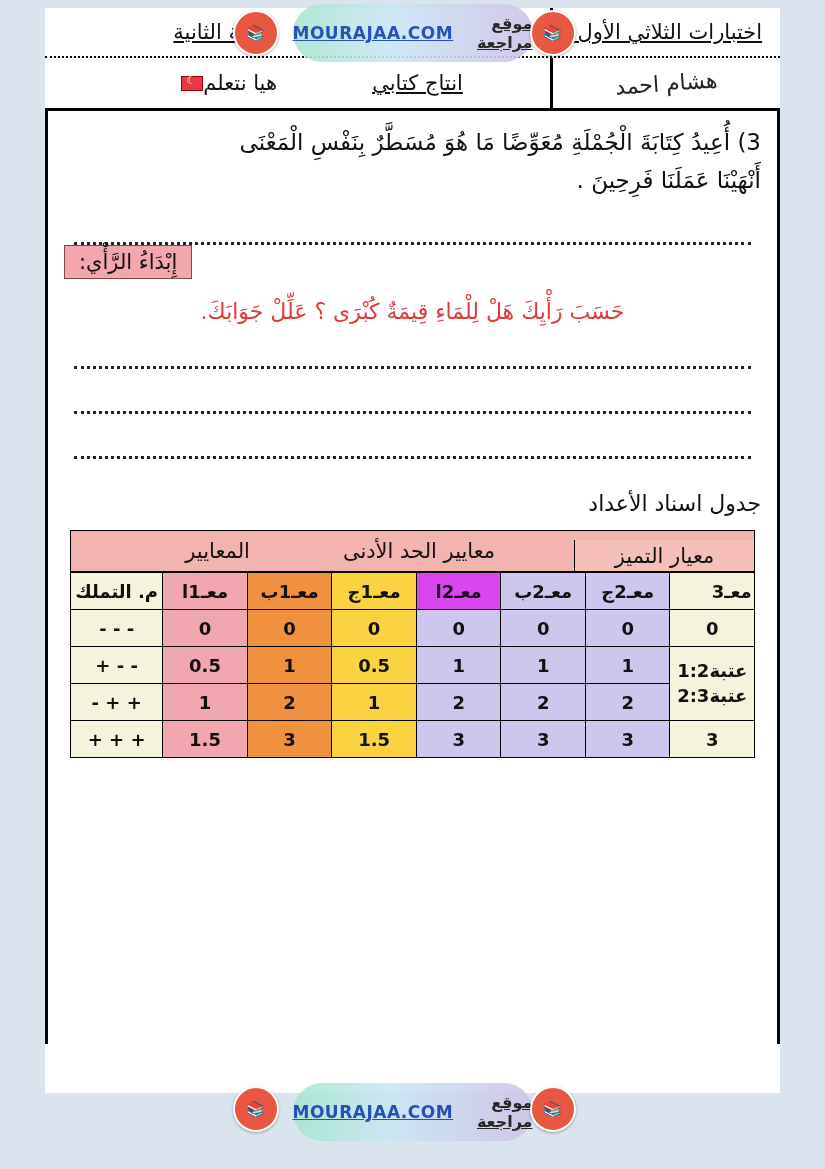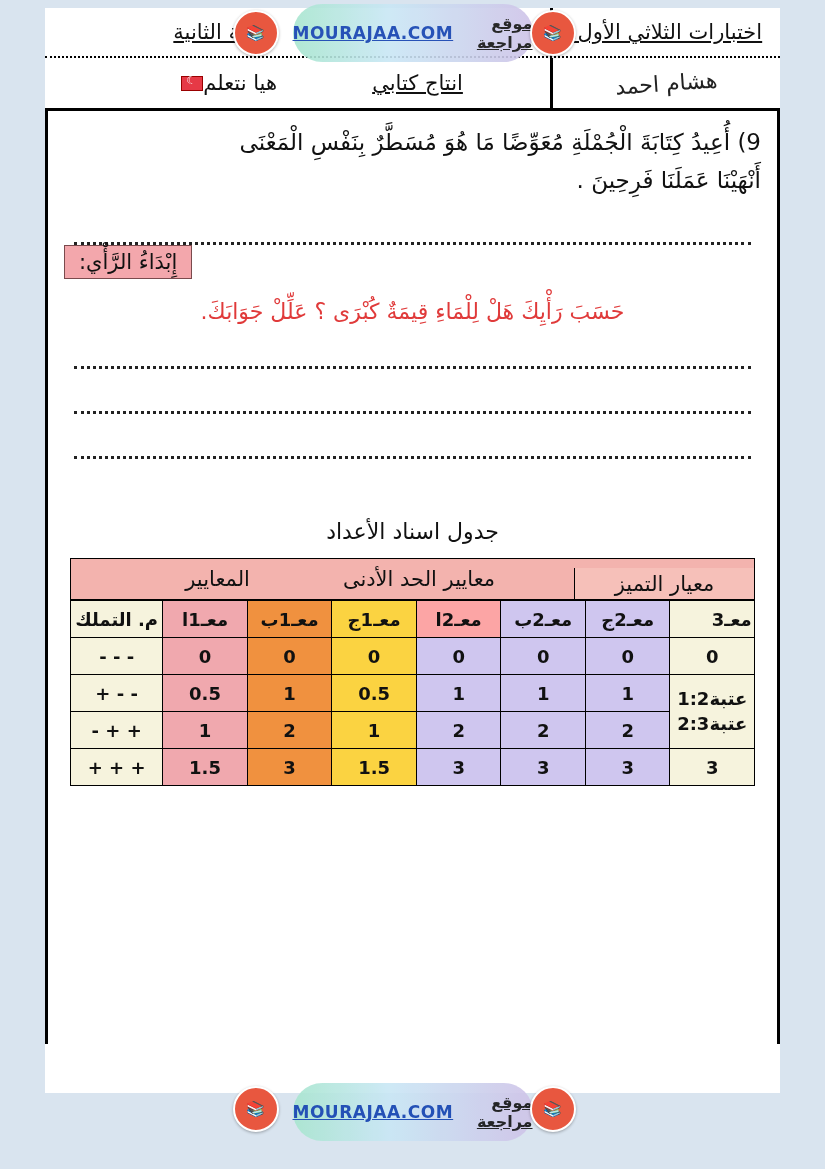--- a/index.html
+++ b/index.html
@@ -120,21 +120,21 @@
     margin-right:auto;
     margin-left:0;
   }
   .ibdaa-row{
     display:flex;justify-content:flex-end;
   }
   .red-q{
     color:#e03a3a;font-size:22px;text-align:center;margin-top:20px;
   }
   .jadwal-title{
-    text-align:center;font-size:22px;color:#111;margin-top:60px;
+    text-align:right;font-size:22px;color:#111;margin-top:32px;
   }
   
   .tbl-wrap{
     margin-top:14px;
     padding:0 6px;
   }
   .crit-header{
     display:flex;
     border:1px solid #000;
     background:#f3b3ae;
@@ -172,21 +172,21 @@
   .col-c{background:#f0913f;}      
   .col-d{background:#fbd341;}      
   .col-e{background:#cfc6ef;}      
   .col-f{background:#cfc6ef;}      
   .col-g{background:#cfc6ef;}      
   .col-h{background:#f6f3dd;}      
   .hdr-a{background:#f6f3dd;}
   .hdr-b{background:#f0a8ae;margin-left:29px;}
   .hdr-c{background:#f0913f;}
   .hdr-d{background:#fbd341;}
-  .hdr-e{background:#fca5a5;}
+  .hdr-e{background:#d946ef;}
   .hdr-f{background:#cfc6ef;}
   .hdr-g{background:#cfc6ef;}
   .hdr-h{background:#f6f3dd;padding-left:40px;}
   .small-th{font-size:15px;}
   .thresh{font-size:13px;line-height:1.35;background:#f6f3dd;}
   
   .wm{
     position:absolute;
     display:flex;align-items:center;justify-content:center;
     pointer-events:none;
@@ -245,21 +245,21 @@
       </div>
       <div class="hdr-right-cell">
         <span class="title-underline" style="text-decoration:none;">هيا نتعلم</span>
         <span class="flag"></span>
       </div>
     </div>
   </div>
 
   <div class="body-wrap">
 
-    <div class="q-text">9) أُعِيدُ كِتَابَةَ الْجُمْلَةِ مُعَوِّضًا مَا هُوَ مُسَطَّرٌ بِنَفْسِ الْمَعْنَى</div>
+    <div class="q-text">3) أُعِيدُ كِتَابَةَ الْجُمْلَةِ مُعَوِّضًا مَا هُوَ مُسَطَّرٌ بِنَفْسِ الْمَعْنَى</div>
     <div class="q-sub">أَنْهَيْنَا عَمَلَنَا فَرِحِينَ .</div>
 
     <div class="dots-line" style="margin-top:44px;"></div>
 
     <div class="ibdaa-row">
       <div class="ibdaa-box">إِبْدَاءُ الرَّأْي:</div>
     </div>
 
     <div class="red-q">حَسَبَ رَأْيِكَ هَلْ لِلْمَاءِ قِيمَةٌ كُبْرَى ؟ عَلِّلْ جَوَابَكَ.</div>
 

